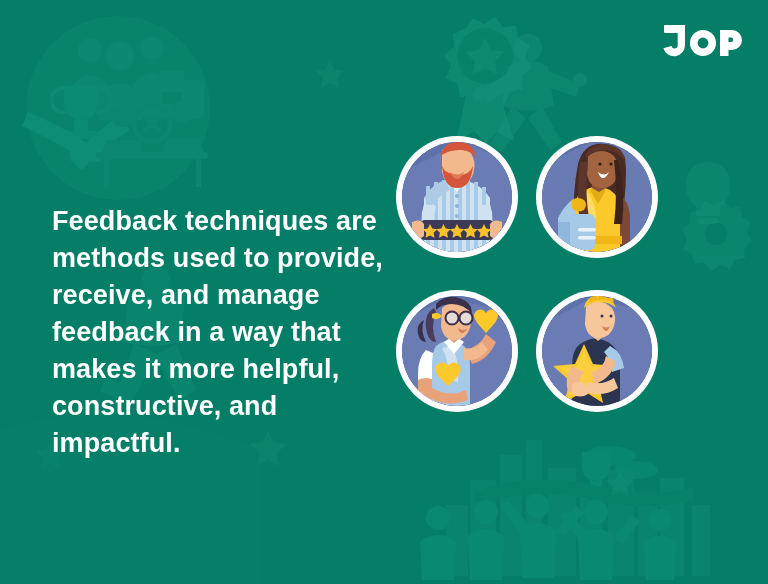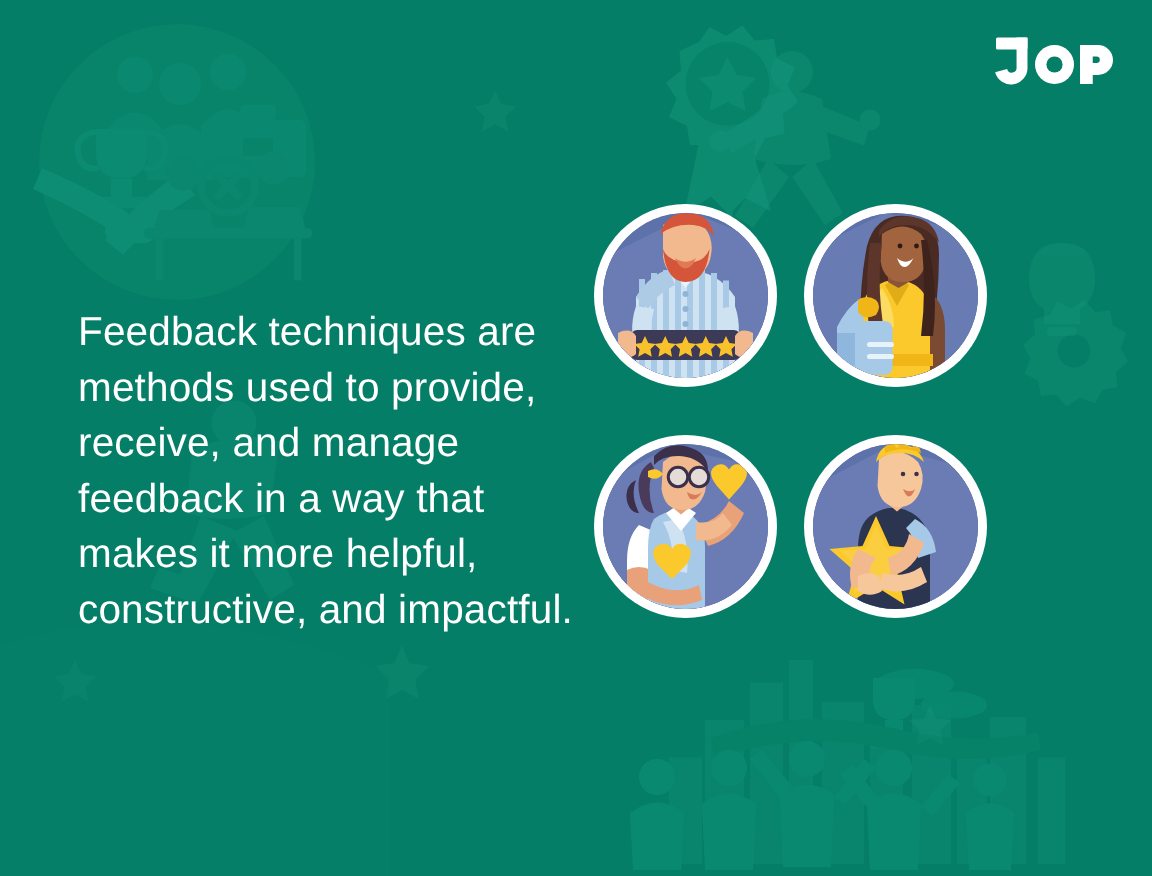--- a/index.html
+++ b/index.html
@@ -22,21 +22,21 @@
     width:80px;height:36px;
   }
 
   
   .copy{
     position:absolute;left:52px;top:176px;width:344px;
     color:#ffffff;
     font-size:27px;
     line-height:37px;
     letter-spacing:0.1px;
-    font-weight:400;
+    font-weight:700;
     white-space:pre-line;
   }
 
   
   .grid{
     position:absolute;left:396px;top:136px;
     width:272px;height:282px;
   }
   .badge{
     position:absolute;width:122px;height:122px;border-radius:50%;

